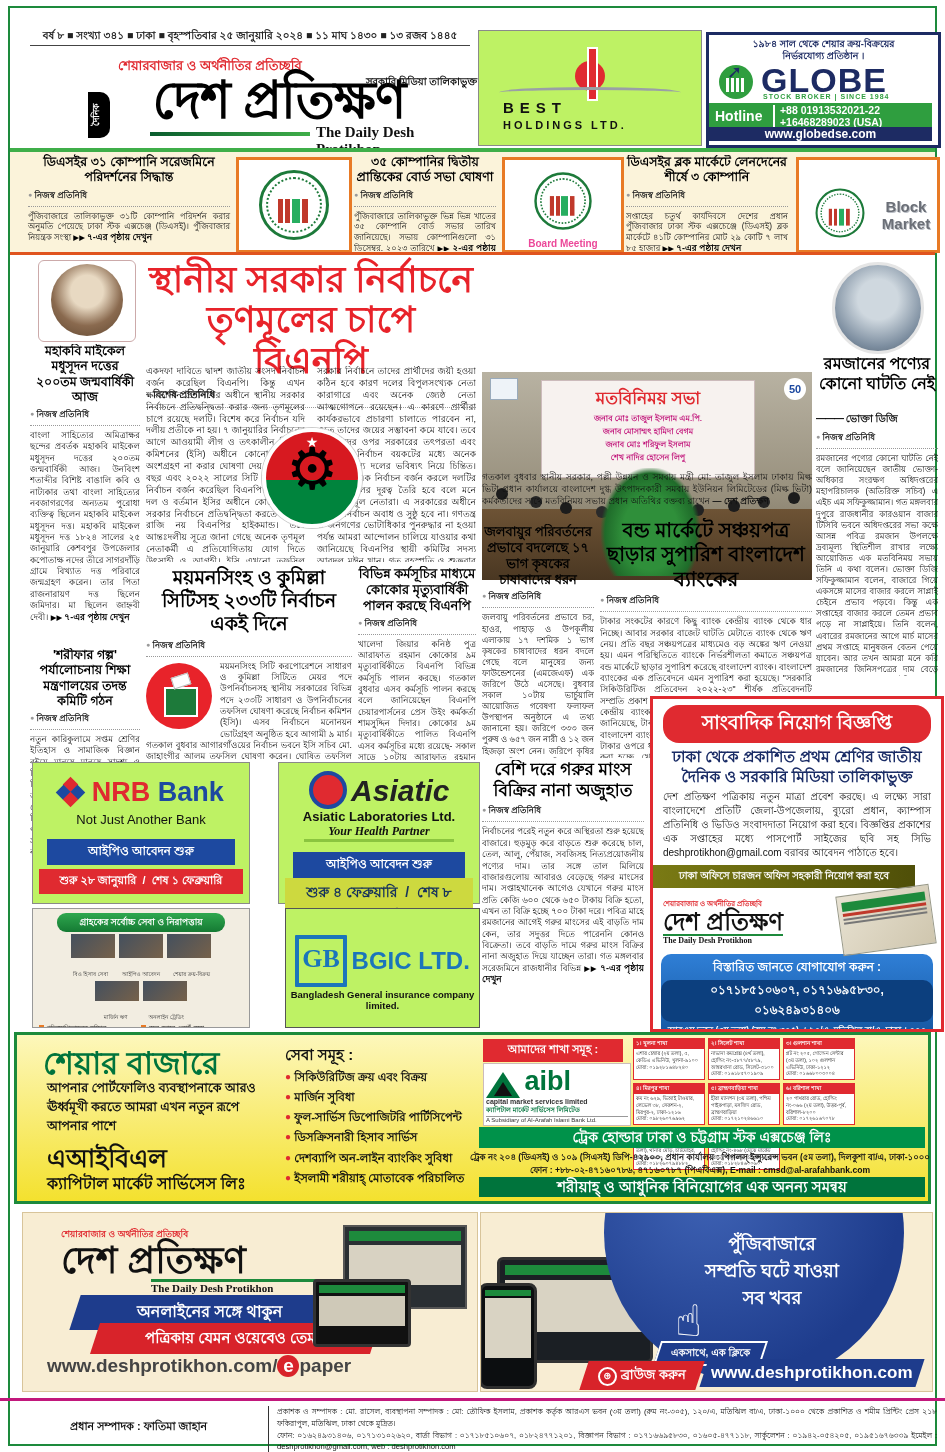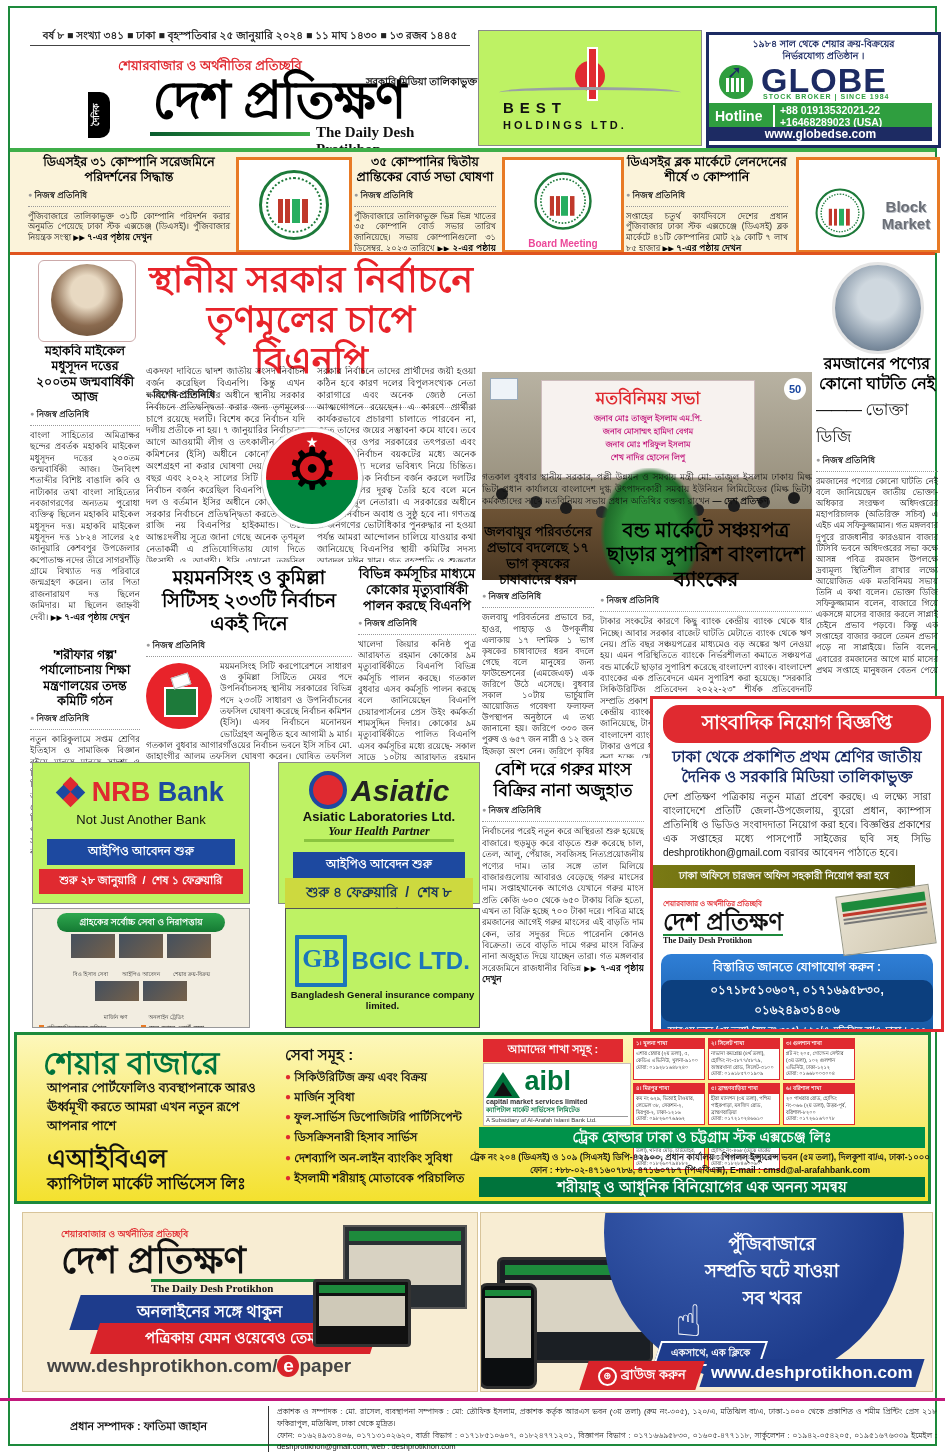--- a/index.html
+++ b/index.html
@@ -290,21 +290,21 @@
   <div class="abs clip" style="left:482px;top:760px;width:162px;height:260px;">
     <div class="hd" style="font-size:17px;">বেশি দরে গরুর মাংস বিক্রির নানা অজুহাত</div>
     <div class="by"><span class="dot">●</span> <span>নিজস্ব প্রতিনিধি</span></div>
     <div class="dv"></div>
     <div class="bd" style="font-size:8.6px;"><span>নির্বাচনের পরেই নতুন করে অস্থিরতা শুরু হয়েছে বাজারে। হুড়মুড় করে বাড়তে শুরু করেছে চাল, তেল, আলু, পেঁয়াজ, সবজিসহ নিত্যপ্রয়োজনীয় পণ্যের দাম। তার সঙ্গে তাল মিলিয়ে বাজারগুলোয় আবারও বেড়েছে গরুর মাংসের দাম। সপ্তাহখানেক আগেও যেখানে গরুর মাংস প্রতি কেজি ৬০০ থেকে ৬৫০ টাকায় বিক্রি হতো, এখন তা বিক্রি হচ্ছে ৭০০ টাকা দরে। পবিত্র মাহে রমজানের আগেই গরুর মাংসের এই বাড়তি দাম কেন, তার সদুত্তর দিতে পারেননি কোনও বিক্রেতা। তবে বাড়তি দামে গরুর মাংস বিক্রির নানা অজুহাত দিয়ে যাচ্ছেন তারা। গত মঙ্গলবার সরেজমিনে রাজধানীর বিভিন্ন</span> <span class="mr" style="display:inline;">৭-এর পৃষ্ঠায় দেখুন</span></div>
   </div>
 
   <div class="abs circ-photo" style="left:832px;top:262px;width:86px;height:86px;"></div>
   <div class="abs clip" style="left:816px;top:354px;width:122px;height:322px;">
     <div class="hd" style="font-size:16px;">রমজানের পণ্যের কোনো ঘাটতি নেই</div>
-    <div style="font-size:16px;font-weight:normal;margin-top:4px;"><span style="letter-spacing:-1px;">———</span> <span>ভোক্তা ডিজি</span></div>
+    <div style="font-size:10px;font-weight:bold;margin-top:18px;"><span style="letter-spacing:-1px;">———</span> <span>ভোক্তা ডিজি</span></div>
     <div class="by"><span class="dot">●</span> <span>নিজস্ব প্রতিনিধি</span></div>
     <div class="dv"></div>
     <div class="bd" style="font-size:8.4px;"><span>রমজানের পণ্যের কোনো ঘাটতি নেই বলে জানিয়েছেন জাতীয় ভোক্তা-অধিকার সংরক্ষণ অধিদপ্তরের মহাপরিচালক (অতিরিক্ত সচিব) এ এইচ এম সফিকুজ্জামান। গত মঙ্গলবার দুপুরে রাজধানীর কারওয়ান বাজার টিসিবি ভবনে অধিদপ্তরের সভা কক্ষে আসন্ন পবিত্র রমজান উপলক্ষে দ্রব্যমূল্য স্থিতিশীল রাখার লক্ষ্যে আয়োজিত এক মতবিনিময় সভায় তিনি এ কথা বলেন। ভোক্তা ডিজি সফিকুজ্জামান বলেন, বাজারে গিয়ে একসঙ্গে মাসের বাজার করলে সাপ্লাই চেইনে প্রভাব পড়বে। কিন্তু এক সপ্তাহের বাজার করলে তেমন প্রভাব পড়ে না সাপ্লাইয়ে। তিনি বলেন, এবারের রমজানের আগে মার্চ মাসের প্রথম সপ্তাহে মানুষজন বেতন পেয়ে যাবেন। আর তখন আমরা মনে করি রমজানের জিনিসপত্রের দাম বেড়ে যাবে। আমরা রোজার দুইদিন আগে সবাই বাজারে চলে যাব। সাধারণত আমাদের মাসে তেল লাগে ৫ লিটার। রমজানে ১০ লিটার ক্রয় করি, এভাবে সবাই কেনা শুরু করেন। তখন</span> </div>
   </div>
 
   <div class="abs adbox" style="left:32px;top:762px;width:216px;height:140px;">
     <div style="text-align:center;margin-top:14px;font-size:27px;">
       <span class="nrbglyph"><i></i><i></i><i></i><i></i></span>
       <span class="nrb-red">NRB</span>
       <span class="nrb-blue">Bank</span>
@@ -323,21 +323,21 @@
     </div>
     <div style="text-align:center;font-size:13px;font-weight:bold;">Asiatic Laboratories Ltd.</div>
     <div class="script" style="text-align:center;font-size:12px;border-bottom:3px solid #8bc53f;width:150px;margin:0 auto;">Your Health Partner</div>
     <div class="bluebar" style="margin:10px 14px 0;font-size:12px;padding:3px 0;">আইপিও আবেদন শুরু</div>
     <div class="limebar" style="margin:0 6px 0;font-size:14px;padding:3px 16px;">
       <span>শুরু ৪ ফেব্রুয়ারি</span> &nbsp;/&nbsp; <span>শেষ ৮ ফেব্রুয়ারি</span>
     </div>
   </div>
 
   <div class="abs bdbl clip" style="left:32px;top:908px;width:216px;height:118px;">
-    <div class="bdbl-pill" style="margin:4px 24px 2px;">গ্রাহকের সর্বোচ্চ সেবা ও নিরাপত্তায়</div>
+    <div class="bdbl-pill" style="margin:4px 24px 2px;border-radius:9px;">গ্রাহকের সর্বোচ্চ সেবা ও নিরাপত্তায়</div>
     <div style="text-align:center;">
       <span class="thumb" style="width:44px;height:24px;"></span>
       <span class="thumb" style="width:44px;height:24px;"></span>
       <span class="thumb" style="width:44px;height:24px;"></span>
     </div>
     <div style="text-align:center;">
       <span class="bdbl-cap" style="display:inline-block;width:46px;">বিও হিসাব সেবা</span>
       <span class="bdbl-cap" style="display:inline-block;width:46px;">আইপিও আবেদন</span>
       <span class="bdbl-cap" style="display:inline-block;width:46px;">শেয়ার ক্রয়-বিক্রয়</span>
     </div>

